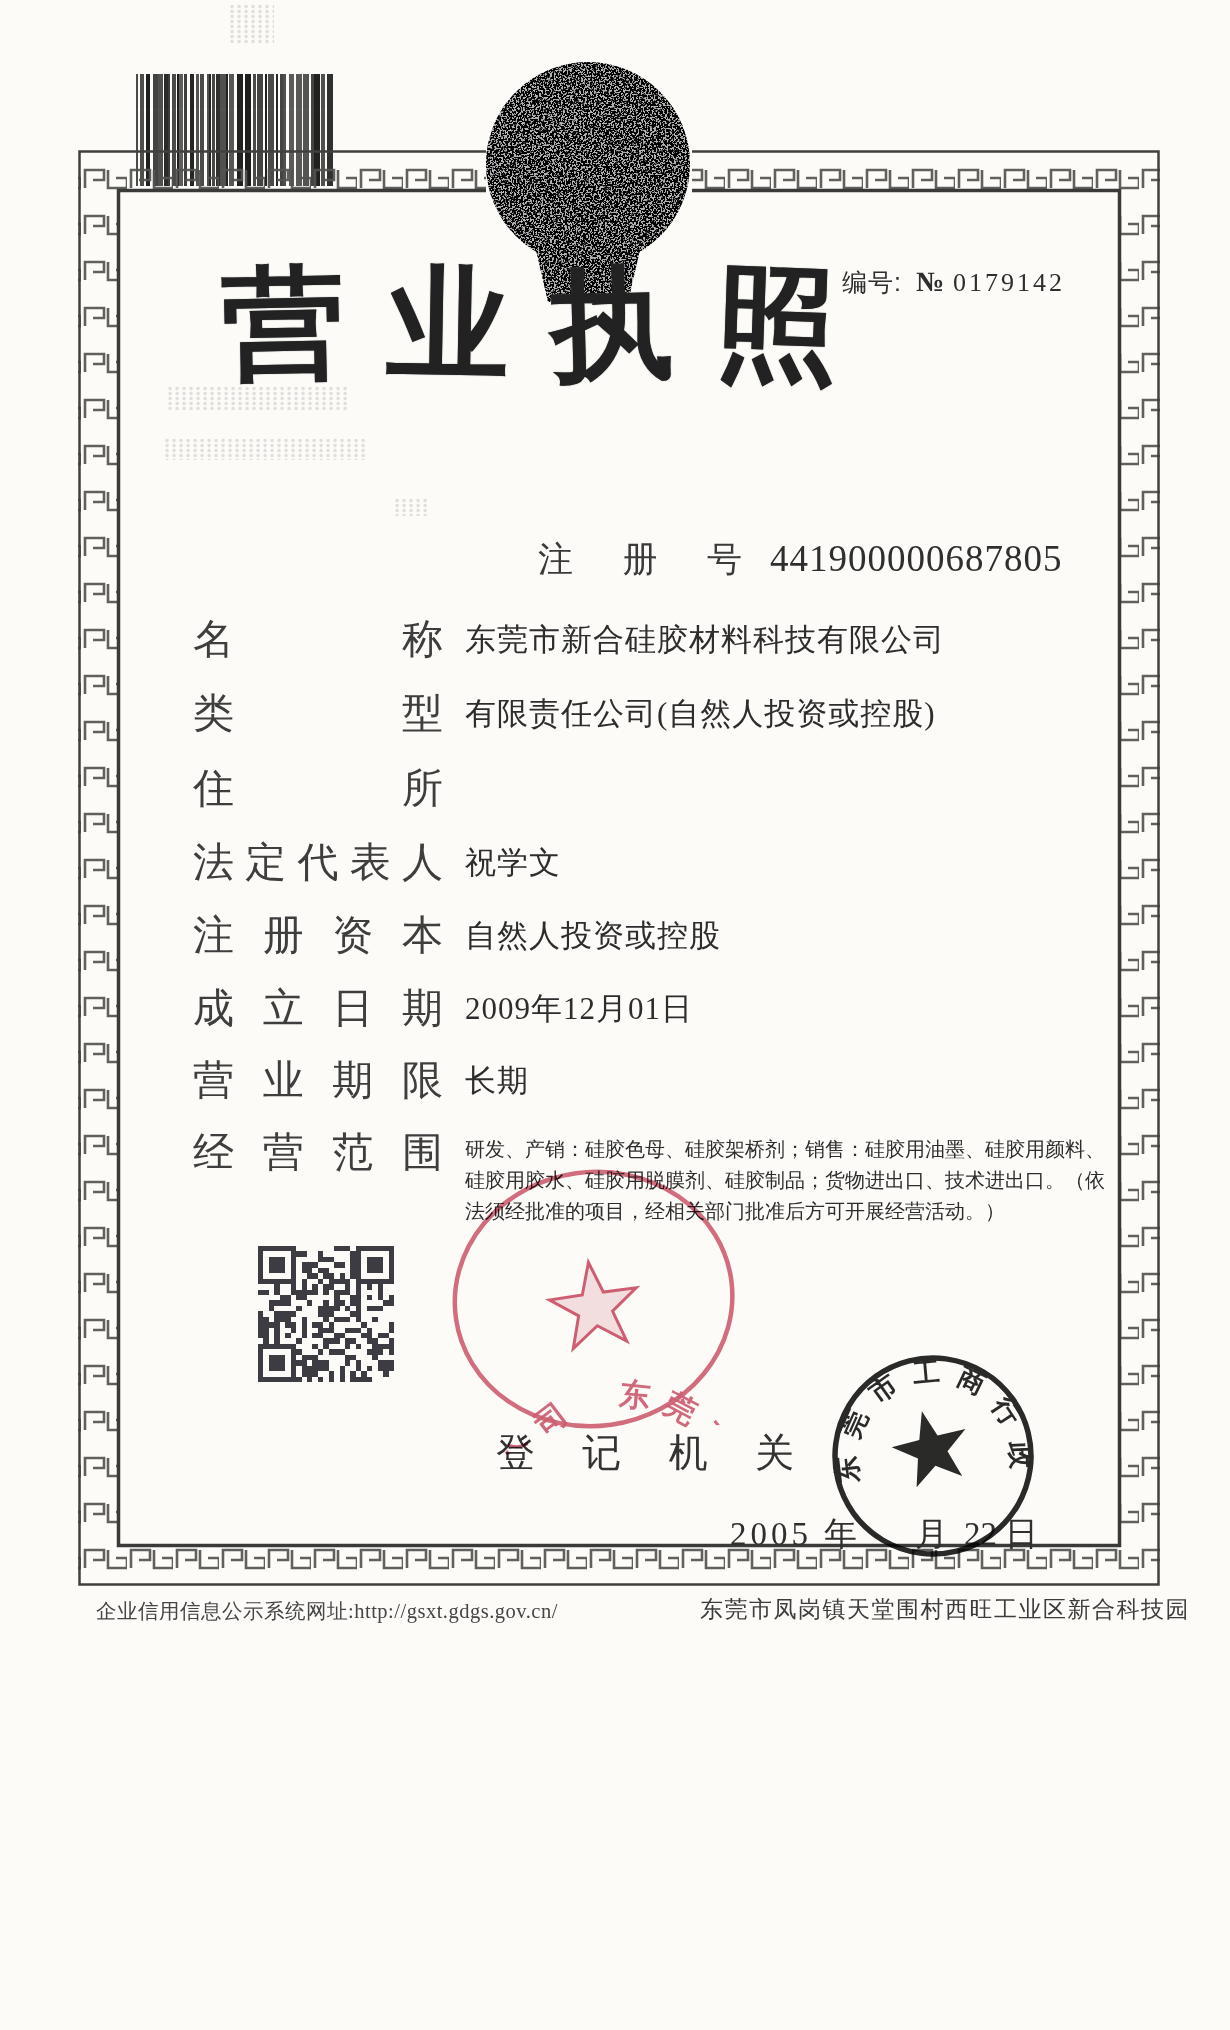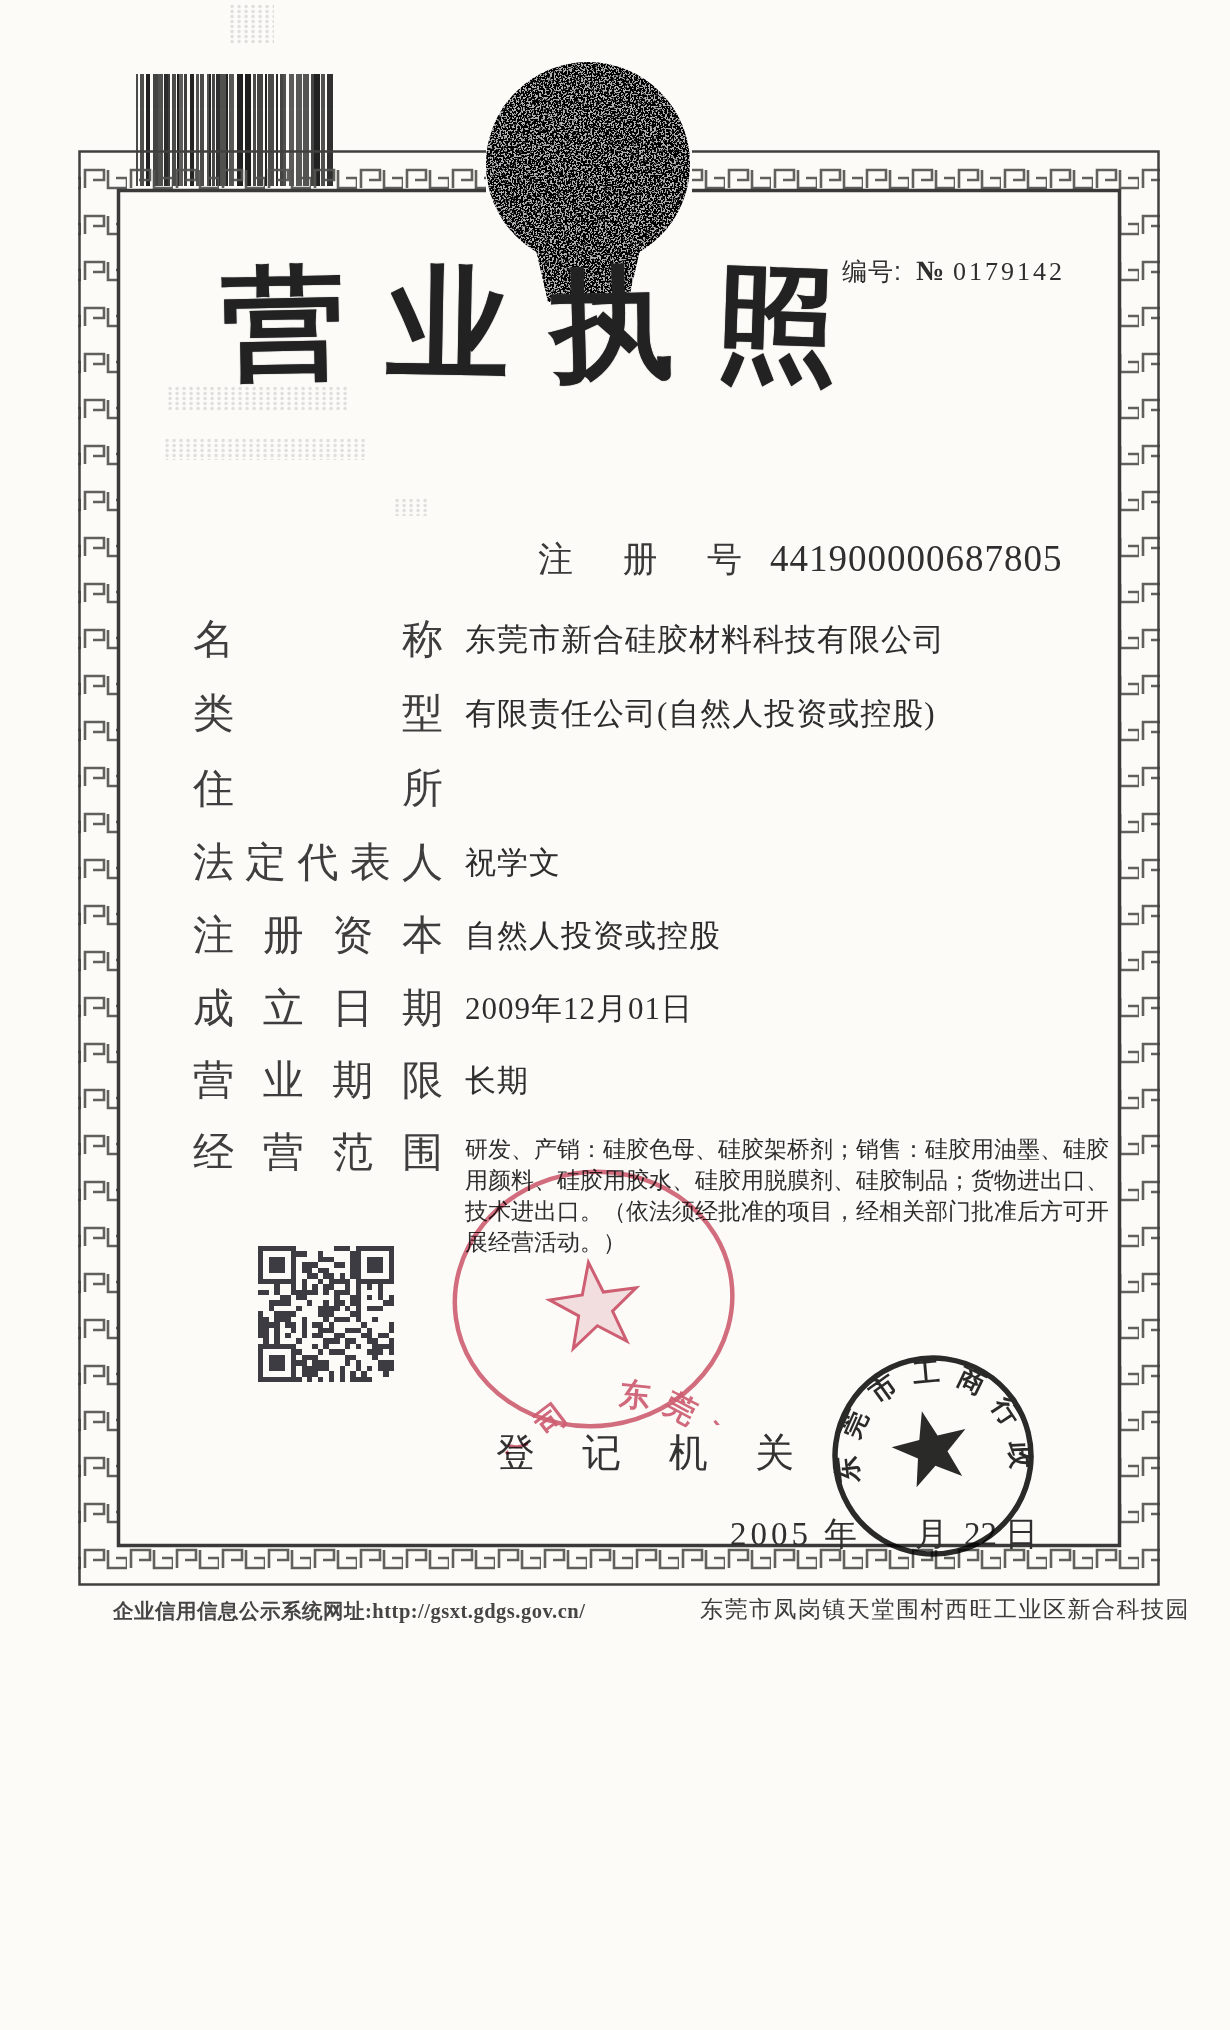--- a/index.html
+++ b/index.html
@@ -13,21 +13,21 @@
   .barcode .streak{position:absolute;left:0;width:100%;height:3px;background:rgba(252,251,248,.65);}
 
   
   .emblem-back{left:486px;top:146px;width:206px;height:52px;background:#fcfbf8;z-index:2;}
   .emblem{left:478px;top:52px;width:220px;height:252px;z-index:3;}
 
   
   .frame{left:78px;top:150px;width:1082px;height:1436px;z-index:1;}
 
   
-  .serial{left:842px;top:255px;z-index:4;font-size:25px;color:#2e2e2e;letter-spacing:1px;white-space:nowrap;}
+  .serial{left:842px;top:266px;z-index:4;font-size:25px;color:#2e2e2e;letter-spacing:1px;white-space:nowrap;}
   .serial .numero{font-family:"Liberation Serif",serif;font-weight:bold;font-size:28px;margin:0 8px 0 14px;}
   .serial .num{font-family:"Liberation Serif",serif;font-size:26px;letter-spacing:3px;}
 
   .char-justify{display:flex;justify-content:space-between;}
   .title{left:222px;top:260px;width:616px;z-index:4;font-size:122px;line-height:1.05;font-weight:900;
          color:#222;text-shadow:0 0 1px #444;}
   .title span:nth-child(1){transform:rotate(-1.2deg);}
   .title span:nth-child(2){transform:rotate(1deg);}
   .title span:nth-child(3){transform:rotate(-1.5deg);}
   .title span:nth-child(4){transform:rotate(2deg);}
@@ -36,21 +36,21 @@
   .regno .lbl{width:204px;font-family:"Liberation Serif",serif;font-size:35px;color:#3a3a3a;}
   .regno .val{margin-left:28px;font-family:"Liberation Serif",serif;font-size:37px;letter-spacing:1px;color:#2f2f2f;}
 
   
   .row{position:absolute;left:193px;display:flex;z-index:4;}
   .row .lbl{width:250px;flex:0 0 250px;font-family:"Liberation Serif",serif;font-size:41px;color:#3e3e3e;}
   .row .val{margin-left:22px;margin-top:7px;font-family:"Liberation Serif",serif;font-size:31px;
             letter-spacing:1px;color:#2d2d2d;white-space:nowrap;}
   .row-name{top:612px;}  .row-type{top:686px;}  .row-addr{top:761px;}  .row-legal{top:835px;}
   .row-cap{top:908px;}   .row-date{top:981px;}  .row-term{top:1053px;} .row-scope{top:1125px;}
-  .row-scope .val{white-space:normal;width:655px;font-size:23px;line-height:31px;letter-spacing:0;margin-top:9px;}
+  .row-scope .val{white-space:normal;width:655px;font-size:20px;line-height:31px;letter-spacing:0;margin-top:9px;}
 
   
   .qr{left:258px;top:1246px;width:136px;height:136px;display:grid;z-index:4;
       grid-template-columns:repeat(25,1fr);grid-auto-rows:1fr;filter:blur(.25px);}
   .qr b{display:block;}
   .qr b.on{background:#3c3c42;}
 
   
   .red-seal{left:443px;top:1163px;width:302px;height:278px;z-index:5;transform:rotate(-8deg);
             mix-blend-mode:multiply;opacity:.92;}
@@ -61,22 +61,22 @@
              font-size:39px;color:#333;}
   .issue-date{left:730px;top:1512px;z-index:4;font-family:"Liberation Serif",serif;font-size:33px;
               color:#2f2f2f;display:flex;align-items:baseline;white-space:nowrap;}
   .issue-date .y{letter-spacing:4px;}
   .issue-date .u1{margin-left:12px;}
   .issue-date .u2{margin-left:58px;}
   .issue-date .d{margin-left:16px;letter-spacing:0;}
   .issue-date .u3{margin-left:8px;}
 
   
-  .footer-left{left:113px;top:1597px;z-index:4;font-family:"Liberation Serif",serif;font-size:20.5px;
-               color:#454545;letter-spacing:.5px;font-weight:bold;}
+  .footer-left{left:96px;top:1597px;z-index:4;font-family:"Liberation Serif",serif;font-size:20.5px;
+               color:#454545;letter-spacing:.5px;}
   .footer-right{left:700px;top:1594px;z-index:4;font-family:"Liberation Serif",serif;font-size:23px;
                 color:#3c3c3c;letter-spacing:1.5px;}
 
   
   .artifact{position:absolute;z-index:4;opacity:.16;filter:blur(.4px);
             background:radial-gradient(circle at 30% 50%, #555 1.2px, transparent 2.2px) 0 0/7px 5px repeat;}
 </style>
 </head>
 <body>
 

